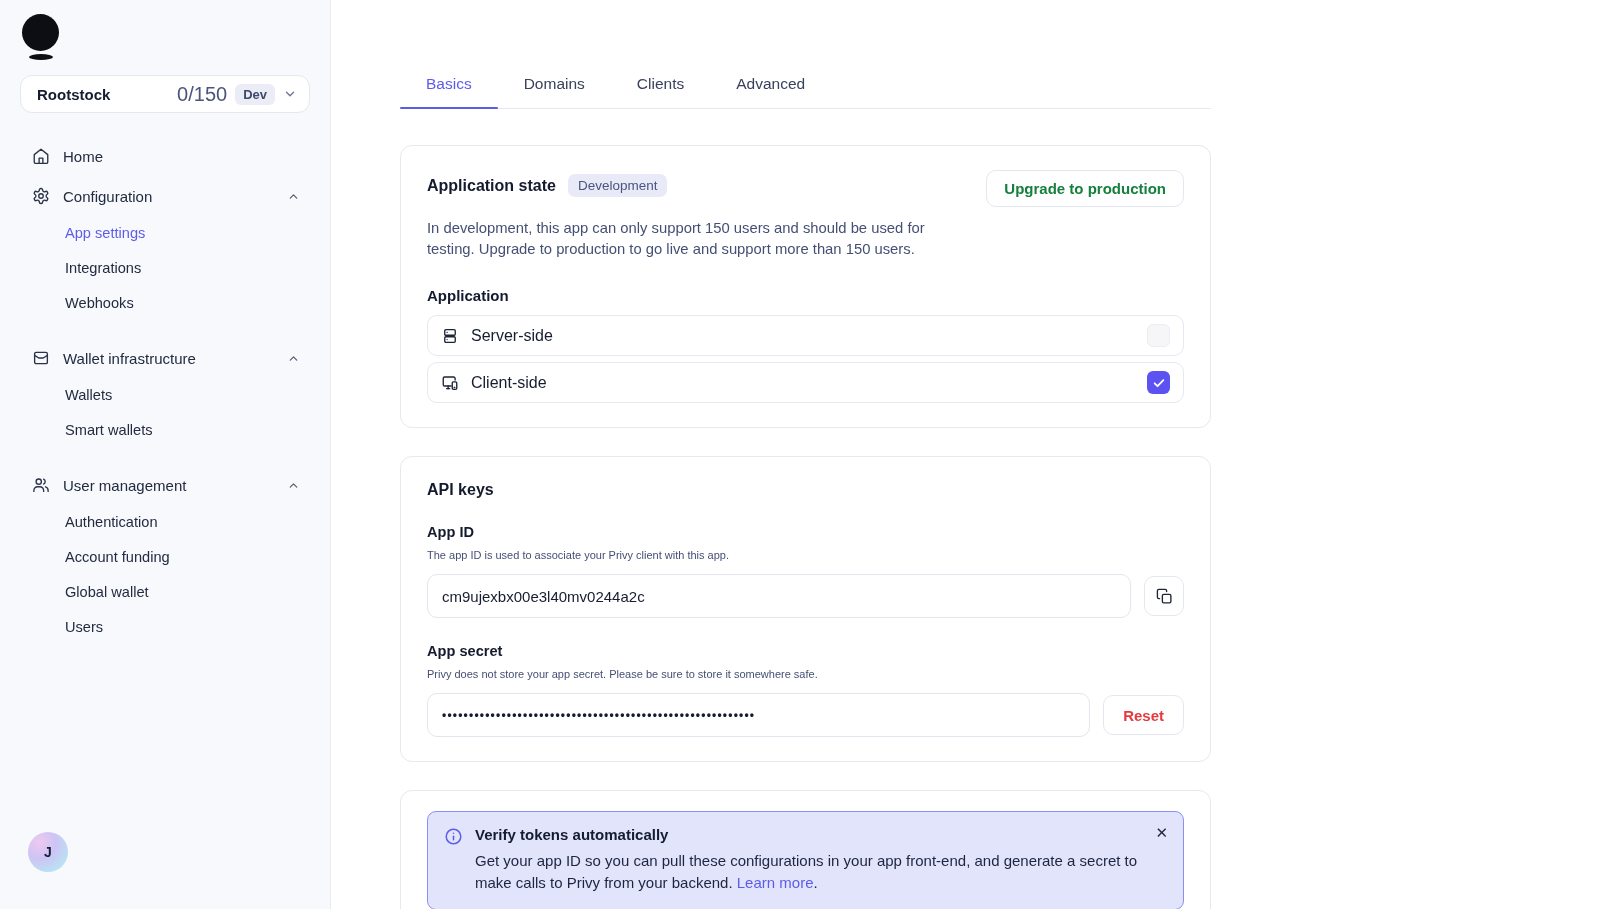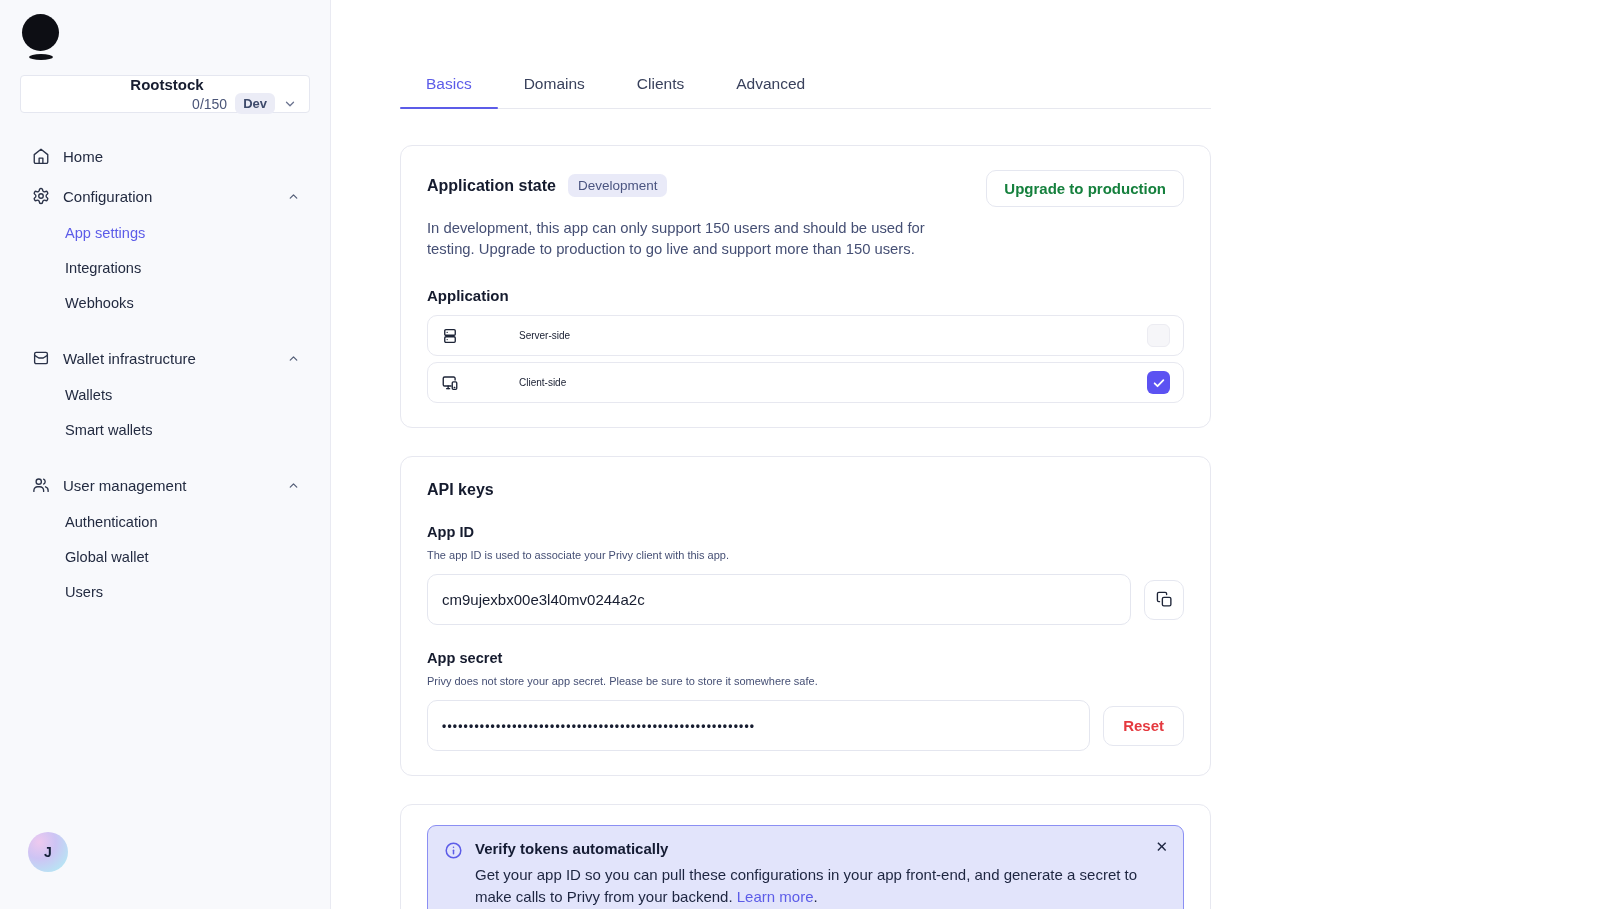--- a/index.html
+++ b/index.html
@@ -22,29 +22,28 @@
   }
   .logo-wrap { margin-left: 2px; height: 48px; position: relative; }
   .logo-circle { width: 37px; height: 37px; border-radius: 50%; background: #0d0e14; }
   .logo-foot { width: 24px; height: 6px; border-radius: 50%; background: #0d0e14; margin: 3px 0 0 7px; }
 
   .workspace {
     margin-top: 13px;
     height: 38px;
     background: #ffffff;
     border: 1px solid #e5e7f0;
-    border-radius: 4px;
+    border-radius: 12px;
     display: flex; align-items: center;
     padding: 0 12px 0 16px;
     cursor: pointer;
-    flex-direction: column;
   }
   .workspace-name { font-size: 15px; font-weight: 700; color: #171d30; flex: 0 0 auto; }
   .workspace-right { margin-left: auto; display: flex; align-items: center; gap: 8px; }
-  .workspace-usage { font-size: 14px; color: #4a5578; }
+  .workspace-usage { font-size: 20px; color: #4a5578; }
   .badge-dev {
     background: #ebecf6; color: #3e4a6b; font-size: 13px; font-weight: 600;
     border-radius: 6px; padding: 3px 8px;
   }
   .workspace-chevron { color: #6b7490; }
 
   .nav { margin-top: 24px; }
   .nav-item {
     display: flex; align-items: center; gap: 13px;
     height: 38px; padding: 0 4px 0 12px;
@@ -116,34 +115,34 @@
 
   .option-row {
     margin-top: 11px;
     height: 41px;
     border: 1px solid #e7e8f0; border-radius: 10px;
     display: flex; align-items: center; gap: 12px;
     padding: 0 13px;
   }
   .option-row + .option-row { margin-top: 6px; }
   .option-icon { color: #1d2437; }
-  .option-label { font-size: 10px; color: #171d30; margin-left: 48px; }
+  .option-label { font-size: 16px; color: #171d30; }
   .checkbox {
     margin-left: auto;
     width: 23px; height: 23px; border-radius: 6px; cursor: pointer;
     display: flex; align-items: center; justify-content: center;
   }
   .checkbox.unchecked { background: #f6f6f9; border: 1px solid #ececf2; }
   .checkbox.checked { background: #5c52f2; }
 
   .field-label { margin-top: 25px; font-size: 14.6px; font-weight: 700; color: #151b2e; }
   .field-desc { margin-top: 9px; font-size: 11px; color: #454f74; }
   .field-row { margin-top: 13px; display: flex; align-items: center; gap: 13px; }
   .text-input {
-    height: 51px; border: 1px solid #e4e6ef; border-radius: 10px;
+    height: 44px; border: 1px solid #e4e6ef; border-radius: 10px;
     font-size: 15px; color: #171d30; padding: 0 14px;
     font-family: inherit; background: #fff; outline: none;
   }
   .input-appid { width: 707px; }
   .input-secret { width: 671px; font-size: 12px; letter-spacing: 1.2px; font-weight: 700; }
   .icon-btn {
     width: 40px; height: 40px; border: 1px solid #e5e7f0; border-radius: 10px;
     background: #fff; cursor: pointer; color: #1d2437;
     display: flex; align-items: center; justify-content: center;
   }
@@ -262,20 +261,21 @@
             </svg>
         </span>
         <span>User management</span>
         <span class="chev">
           <svg width="13" height="13" viewBox="0 0 24 24" fill="none" stroke="currentColor" stroke-width="2.4" stroke-linecap="round" stroke-linejoin="round">
               <polyline points="6 15 12 9 18 15"></polyline>
             </svg>
         </span>
       </div>
       <div class="sub-item">Authentication</div>
+      <div class="sub-item">Account funding</div>
       <div class="sub-item">Global wallet</div>
       <div class="sub-item">Users</div>
     </div>
   </nav>
 
   <div class="avatar">J</div>
 </aside>
 
 <main class="main">
   <div class="content">

